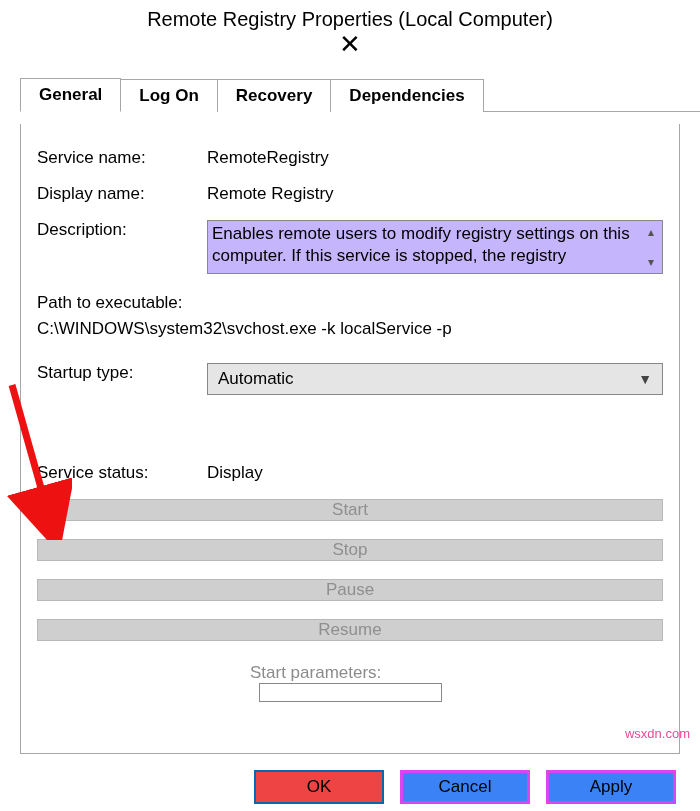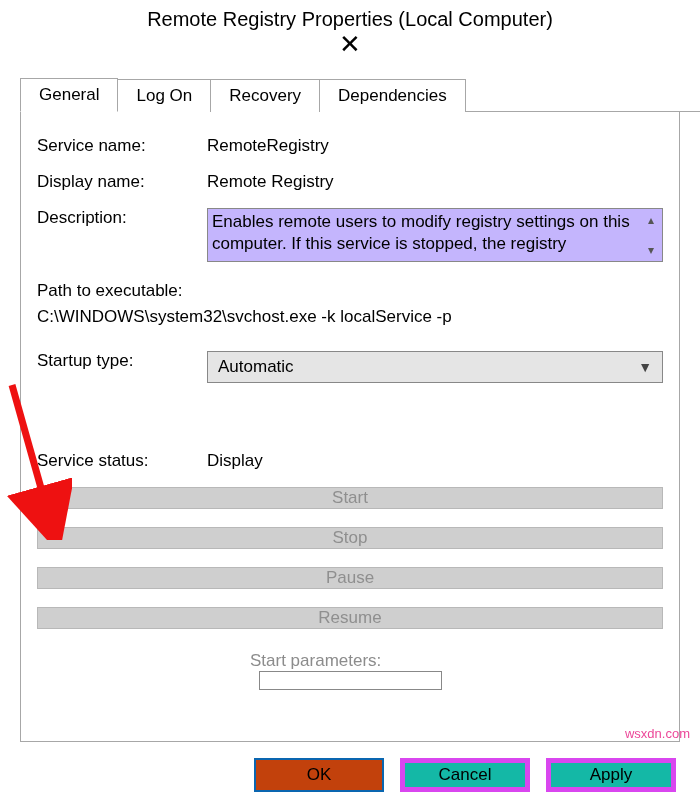--- a/index.html
+++ b/index.html
@@ -27,23 +27,24 @@
     .close-x {
       font-size: 26px;
       font-weight: 300;
       line-height: 1;
       padding: 0 6px;
       cursor: pointer;
     }
     .tabs {
       display: flex;
       align-items: flex-end;
-      margin: 12px 0 0 20px;
+      margin: 12px 0 12px 20px;
       border-bottom: 1px solid #a7a7a7;
       position: relative;
+      font-weight: bold;
     }
     .tab {
       padding: 6px 18px;
       border: 1px solid #a7a7a7;
       border-bottom: none;
       background: #fff;
       margin-right: -1px;
       position: relative;
       bottom: -1px;
       cursor: pointer;
@@ -154,30 +155,30 @@
     }
     .footer {
       display: flex;
       justify-content: flex-end;
       gap: 16px;
       padding: 16px 24px 0 0;
     }
     .foot-btn {
       width: 130px;
       height: 34px;
-      background: #14b8a6;
-      border: 5px solid #d946ef;
+      background: #3b82f6;
+      border: 3px solid #d946ef;
       display: flex;
       align-items: center;
       justify-content: center;
       cursor: pointer;
     }
     .foot-btn.default {
       border: 2px solid #0a66b0;
-      background: #c2410c;
+      background: #ef4444;
     }
     .watermark {
       position: absolute;
       right: 10px;
       bottom: 70px;
       color: #ec4899;
       font-size: 13px;
     }
     .arrow {
       position: absolute;

